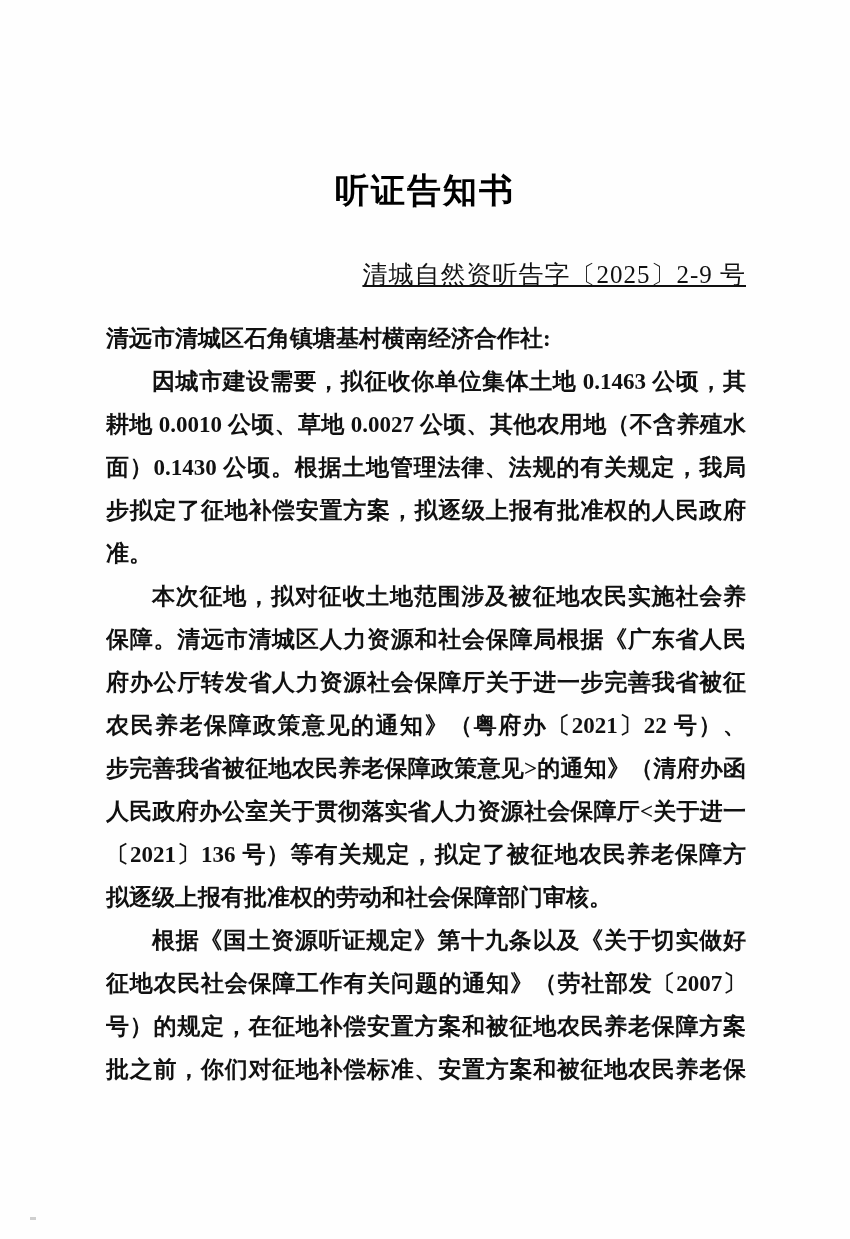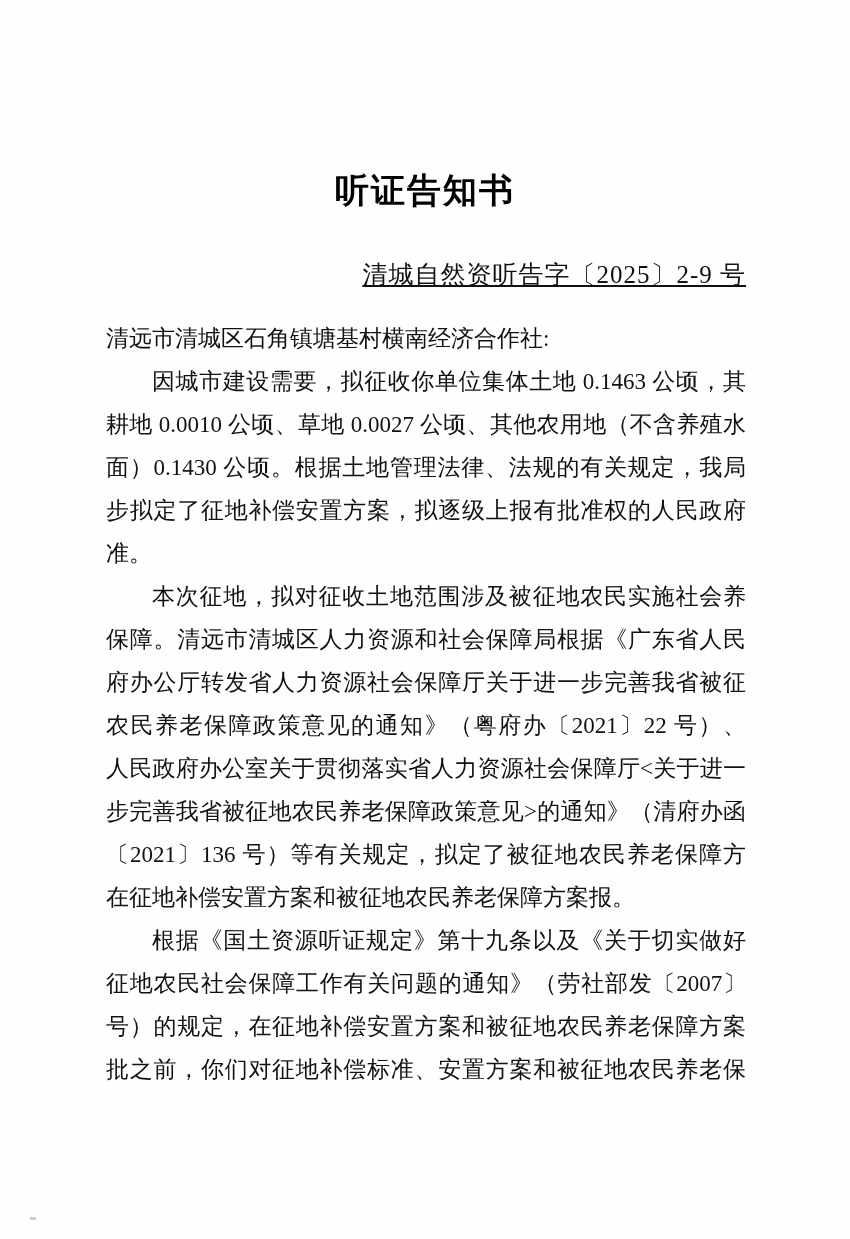--- a/index.html
+++ b/index.html
@@ -39,20 +39,21 @@
     top: 317px;
     left: 106px;
     width: 640px;
     font-size: 23px;
   }
   .line {
     height: 43px;
     line-height: 43px;
     overflow: hidden;
     white-space: nowrap;
+    font-weight: bold;
   }
   .just {
     white-space: normal;
     text-align: justify;
     text-align-last: justify;
   }
   .indent { text-indent: 2em; }
   .speck {
     position: absolute;
     left: 30px;
@@ -75,24 +76,24 @@
     <div class="line">清远市清城区石角镇塘基村横南经济合作社:</div>
     <div class="line just indent">因城市建设需要，拟征收你单位集体土地 0.1463 公顷，其中</div>
     <div class="line just">耕地 0.0010 公顷、草地 0.0027 公顷、其他农用地（不含养殖水</div>
     <div class="line just">面）0.1430 公顷。根据土地管理法律、法规的有关规定，我局初</div>
     <div class="line just">步拟定了征地补偿安置方案，拟逐级上报有批准权的人民政府批</div>
     <div class="line">准。</div>
     <div class="line just indent">本次征地，拟对征收土地范围涉及被征地农民实施社会养老</div>
     <div class="line just">保障。清远市清城区人力资源和社会保障局根据《广东省人民政</div>
     <div class="line just">府办公厅转发省人力资源社会保障厅关于进一步完善我省被征地</div>
     <div class="line just">农民养老保障政策意见的通知》（粤府办〔2021〕22 号）、《清远市</div>
+    <div class="line just">步完善我省被征地农民养老保障政策意见&gt;的通知》（清府办函</div>
     <div class="line just">人民政府办公室关于贯彻落实省人力资源社会保障厅&lt;关于进一</div>
-    <div class="line just">步完善我省被征地农民养老保障政策意见&gt;的通知》（清府办函</div>
     <div class="line just">〔2021〕136 号）等有关规定，拟定了被征地农民养老保障方案，</div>
-    <div class="line">在征地补偿安置方案和被征地农民养老保障方案报。</div>
+    <div class="line">拟逐级上报有批准权的劳动和社会保障部门审核。</div>
     <div class="line just indent">根据《国土资源听证规定》第十九条以及《关于切实做好被</div>
     <div class="line just">征地农民社会保障工作有关问题的通知》（劳社部发〔2007〕14</div>
     <div class="line just">号）的规定，在征地补偿安置方案和被征地农民养老保障方案报</div>
     <div class="line just">批之前，你们对征地补偿标准、安置方案和被征地农民养老保障</div>
   </div>
 
   <div class="speck"></div>
 
 </div>
 

